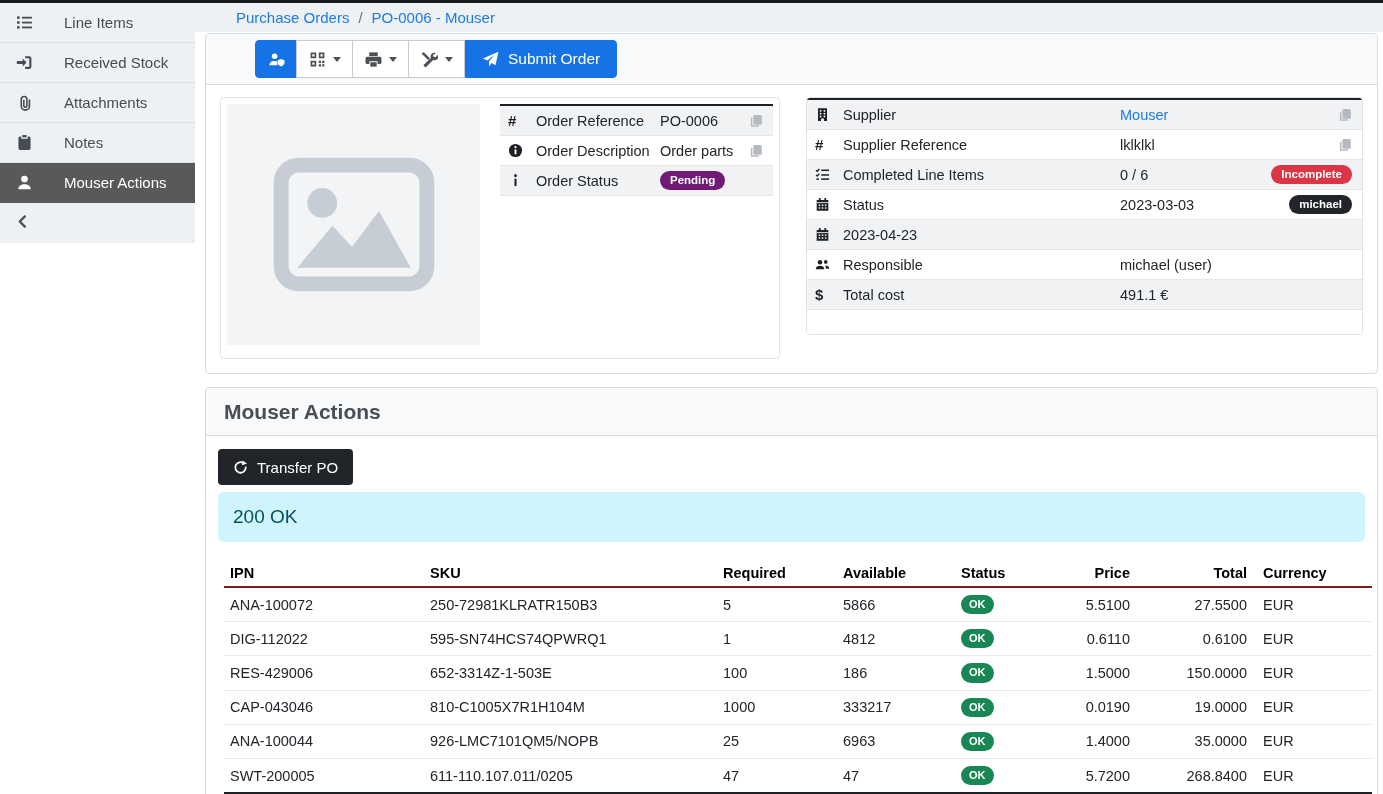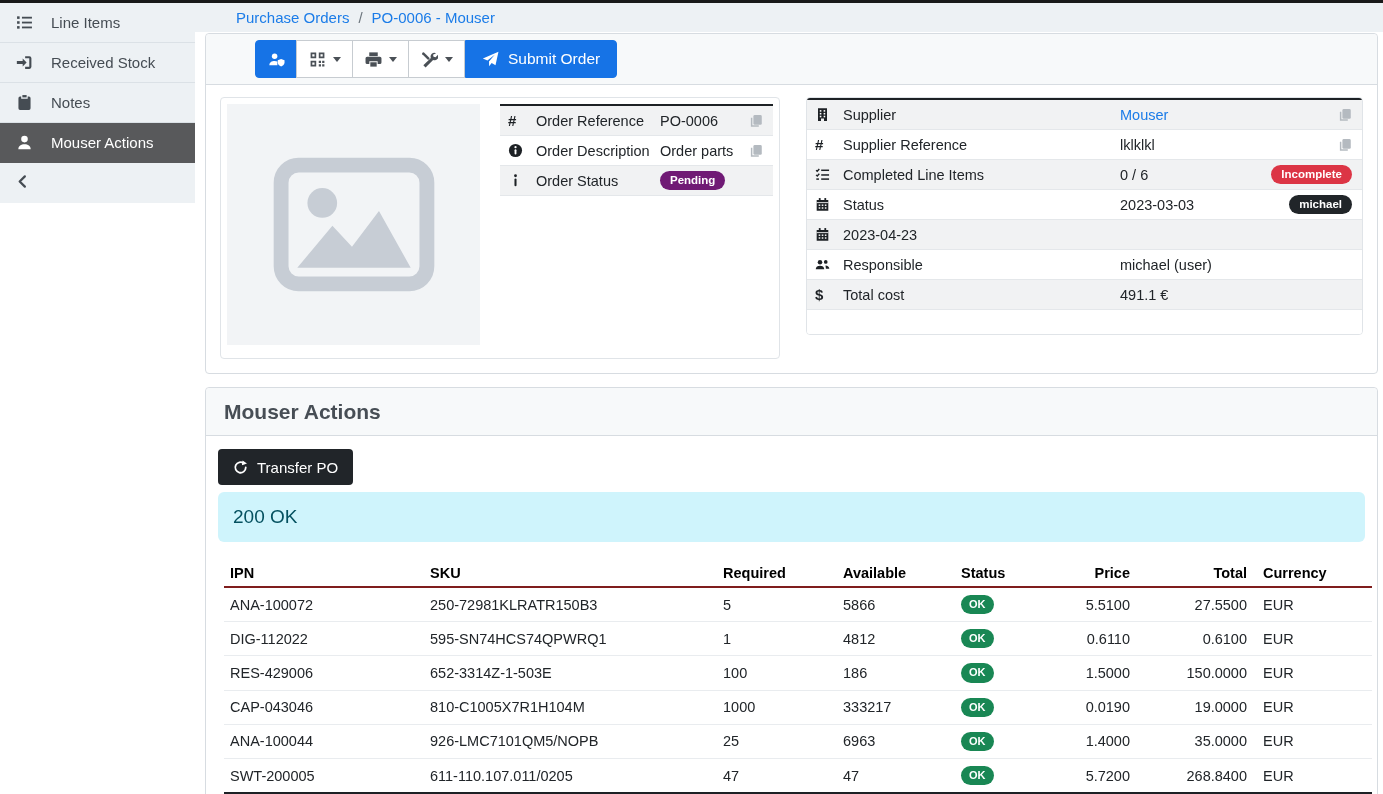--- a/index.html
+++ b/index.html
@@ -4,21 +4,21 @@
 <style>
   html,body{margin:0;padding:0;}
   body{
     width:1383px;height:794px;overflow:hidden;position:relative;
     font-family:"Liberation Sans",sans-serif;background:#fff;color:#212529;
   }
   .top-strip{position:absolute;top:0;left:0;width:100%;height:3px;background:#191919;}
 
   
   .sidebar{position:absolute;top:3px;left:0;width:195px;background:#edf1f4;}
-  .sidebar-item{height:40px;display:flex;align-items:center;gap:17px;padding:7px 15px;
+  .sidebar-item{height:40px;display:flex;align-items:center;gap:30px;padding:7px 15px;
     font-size:15px;color:#454c53;border-bottom:1px solid #dbe1e6;cursor:pointer;box-sizing:border-box;}
   .sidebar-item .s-icon{width:19px;height:17px;display:flex;align-items:center;justify-content:center;color:#454c53;}
   .sidebar-item .s-icon svg{width:17px;height:17px;}
   .sidebar-item.active{background:#58595b;color:#fff;border-color:#58595b;}
   .sidebar-item.active .s-icon{color:#fff;}
   .sidebar-collapse{height:40px;display:flex;align-items:center;padding:0 15px;color:#454c53;cursor:pointer;}
   .sidebar-collapse svg{width:15px;height:15px;}
 
   
   .breadcrumb{position:absolute;left:195px;top:3px;right:0;height:29px;background:#edf1f4;
@@ -111,20 +111,28 @@
         </span>
         <span>Line Items</span>
       </div>
       <div class="sidebar-item">
         <span class="s-icon">
           <svg viewBox="0 0 16 16" fill="currentColor">
             <path d="M6.3 4.2 10 8l-3.7 3.8V9.4H.8V6.6h5.5zM8.6 2h4A1.9 1.9 0 0 1 14.5 3.9v8.2a1.9 1.9 0 0 1-1.9 1.9h-4v-1.9h3.9V3.9h-3.9z"></path>
           </svg>
         </span>
         <span>Received Stock</span>
+      </div>
+      <div class="sidebar-item">
+        <span class="s-icon">
+          <svg viewBox="0 0 16 16" fill="currentColor">
+            <path d="M4.2 5a3.4 3.4 0 0 1 6.8 0v6a2.2 2.2 0 0 1-4.4 0V5.4h1.5V11a.7.7 0 0 0 1.4 0V5a1.9 1.9 0 0 0-3.8 0v6.3a3.1 3.1 0 0 0 6.2 0V5.2h1.5v6.1a4.6 4.6 0 0 1-9.2 0z"></path>
+          </svg>
+        </span>
+        <span>Attachments</span>
       </div>
       <div class="sidebar-item">
         <span class="s-icon">
           <svg viewBox="0 0 16 16" fill="currentColor">
             <path d="M6 1h4v2.2H6z"></path>
             <path d="M3.8 2.4h1.1v2H11v-2h1.2A1.5 1.5 0 0 1 13.7 3.9v9.6A1.5 1.5 0 0 1 12.2 15H3.8a1.5 1.5 0 0 1-1.5-1.5V3.9a1.5 1.5 0 0 1 1.5-1.5z"></path>
           </svg>
         </span>
         <span>Notes</span>
       </div>

